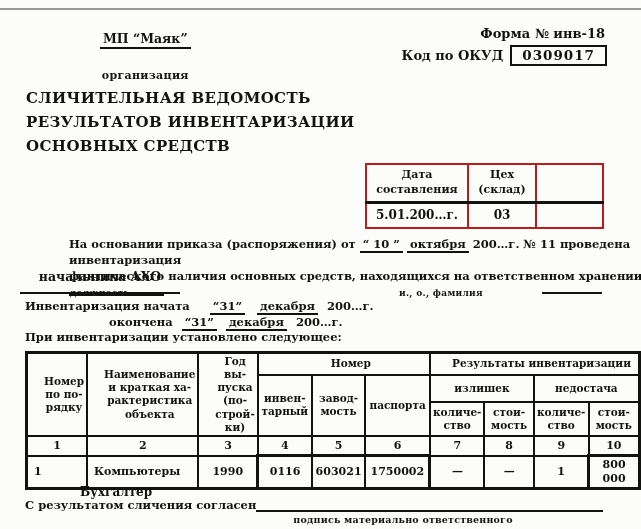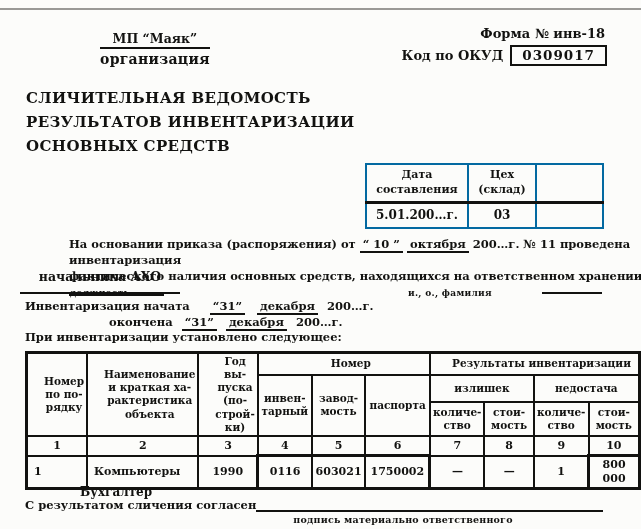--- a/index.html
+++ b/index.html
@@ -12,53 +12,53 @@
     color: #121210;
     font-family: "DejaVu Serif", "Liberation Serif", serif;
     font-weight: 700;
     overflow: hidden;
   }
   .top-scan-line { position: absolute; top: 8px; left: 0; width: 641px; border-top: 2px solid #9a9996; }
 
   
   .org-block { position: absolute; left: 100px; top: 31px; text-align: center; }
   .org-name { font-size: 12.5px; border-bottom: 2px solid #121210; padding: 0 3px 1px; }
-  .org-label { font-size: 14px; margin-top: 2px; letter-spacing: 0.3px; }
+  .org-label { font-size: 11px; margin-top: 20px; letter-spacing: 0.3px; }
 
   
   .form-block { position: absolute; right: 34px; top: 26px; text-align: right; }
   .form-no { font-size: 13px; margin-right: 2px; }
   .okud-row { display: flex; justify-content: flex-end; align-items: center; gap: 7px; margin-top: 4px; }
   .okud-label { font-size: 13px; }
   .okud-box { display: inline-block; border: 2px solid #121210; padding: 0 10px 1px; font-size: 13.5px; letter-spacing: 1px; }
 
   
   .title { position: absolute; left: 26px; top: 86px; font-size: 15px; line-height: 24px; letter-spacing: 0.4px; }
 
   
   .info-table { position: absolute; left: 365px; top: 163px; border-collapse: collapse; table-layout: fixed; }
-  .info-table th, .info-table td { border: 2px solid #0369a1; text-align: center; vertical-align: middle; }
+  .info-table th, .info-table td { border: 2px solid #b91c1c; text-align: center; vertical-align: middle; }
   .info-table th { font-size: 11px; line-height: 1.3; font-weight: 700; height: 38px; border-bottom: 3px solid #121210; }
   .info-table td { font-size: 12px; height: 26px; }
 
   .pre { white-space: pre-line; }
 
   
   .order-para { position: absolute; left: 25px; top: 236px; width: 600px; font-size: 11.5px; line-height: 16px; margin-left: 44px; }
   .u { border-bottom: 2px solid #121210; padding: 0 3px; }
   .blank { display: inline-block; border-bottom: 2px solid #121210; height: 11px; vertical-align: baseline; }
 
   
   .custody { position: absolute; left: 0; top: 269px; width: 641px; height: 30px; }
   .custody-pos { position: absolute; left: 20px; top: 0; width: 160px; text-align: center; font-size: 12.5px; border-bottom: 2px solid #121210; padding-bottom: 8px; }
   .custody-name { position: absolute; left: 278px; top: 0; width: 244px; text-align: left; padding-left: 10px; font-size: 12.5px; border-bottom: 2px solid #121210; padding-bottom: 1px; }
   .custody-blank { position: absolute; left: 542px; top: 14px; width: 60px; }
   .small-label { position: absolute; font-size: 9px; letter-spacing: 0.3px; text-align: center; }
   .pos-label { left: 40px; top: 19px; width: 120px; }
-  .name-label { left: 385px; top: 19px; width: 130px; }
+  .name-label { left: 376px; top: 19px; width: 130px; }
 
   
   .inv-dates { position: absolute; left: 25px; top: 298px; font-size: 11.5px; line-height: 16px; }
   .inv-line2 { margin-left: 84px; }
   .gap-lg { margin-left: 16px; }
   .gap-sm { margin-left: 8px; }
   .gap-xs { margin-left: 5px; }
 
   .statement { position: absolute; left: 25px; top: 330px; font-size: 11.5px; }
 

